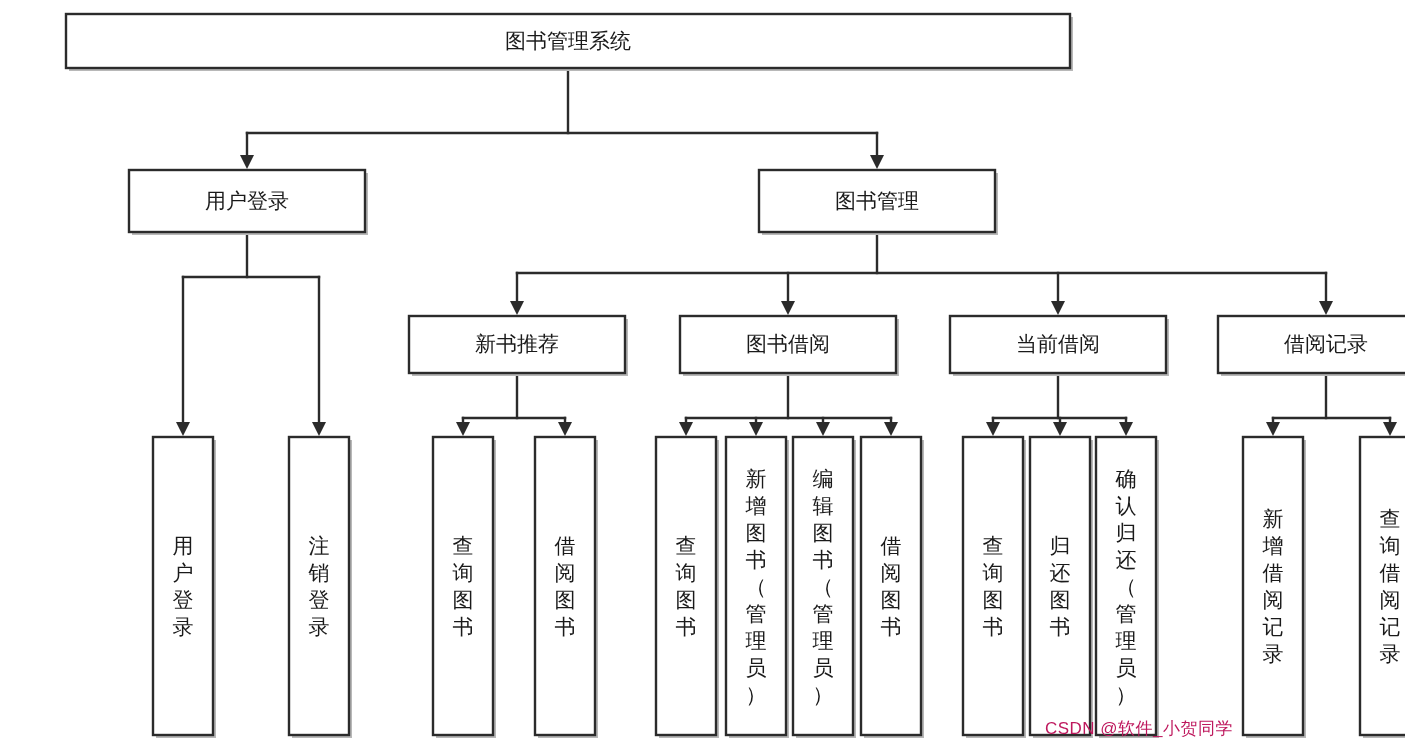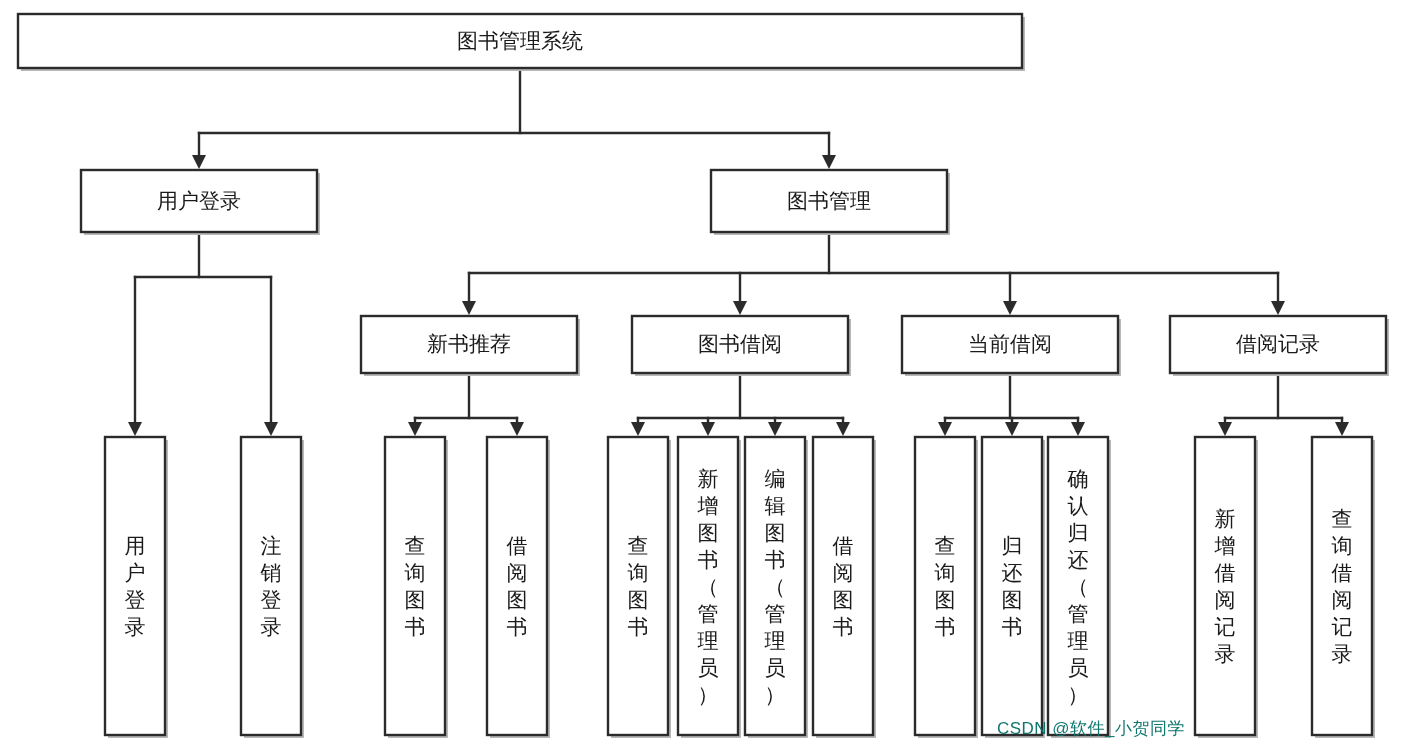--- a/index.html
+++ b/index.html
@@ -11,20 +11,21 @@
     width: 1405px;
     height: 747px;
     overflow: hidden;
     font-family: "Liberation Sans", "DejaVu Sans", sans-serif;
   }
   #diagram-root {
     position: relative;
     width: 1199px;
     height: 747px;
     background: #ffffff;
+    margin-left: 48px;
   }
   svg#tree-svg {
     position: absolute;
     left: 0;
     top: 0;
     width: 1405px;
     height: 747px;
     display: block;
   }
   .node-box {
@@ -55,21 +56,21 @@
   .node-label-v {
     fill: #1a1a1a;
     font-family: "Liberation Sans", "DejaVu Sans", sans-serif;
     font-size: 21px;
     text-anchor: middle;
   }
   .watermark {
     position: absolute;
     right: 14px;
     bottom: 7px;
-    color: #0f766e;
+    color: #be185d;
     font-size: 17px;
     font-family: "Liberation Sans", "DejaVu Sans", sans-serif;
     letter-spacing: 0.5px;
     white-space: nowrap;
     pointer-events: none;
   }
 </style>
 </head>
 <body>
 

